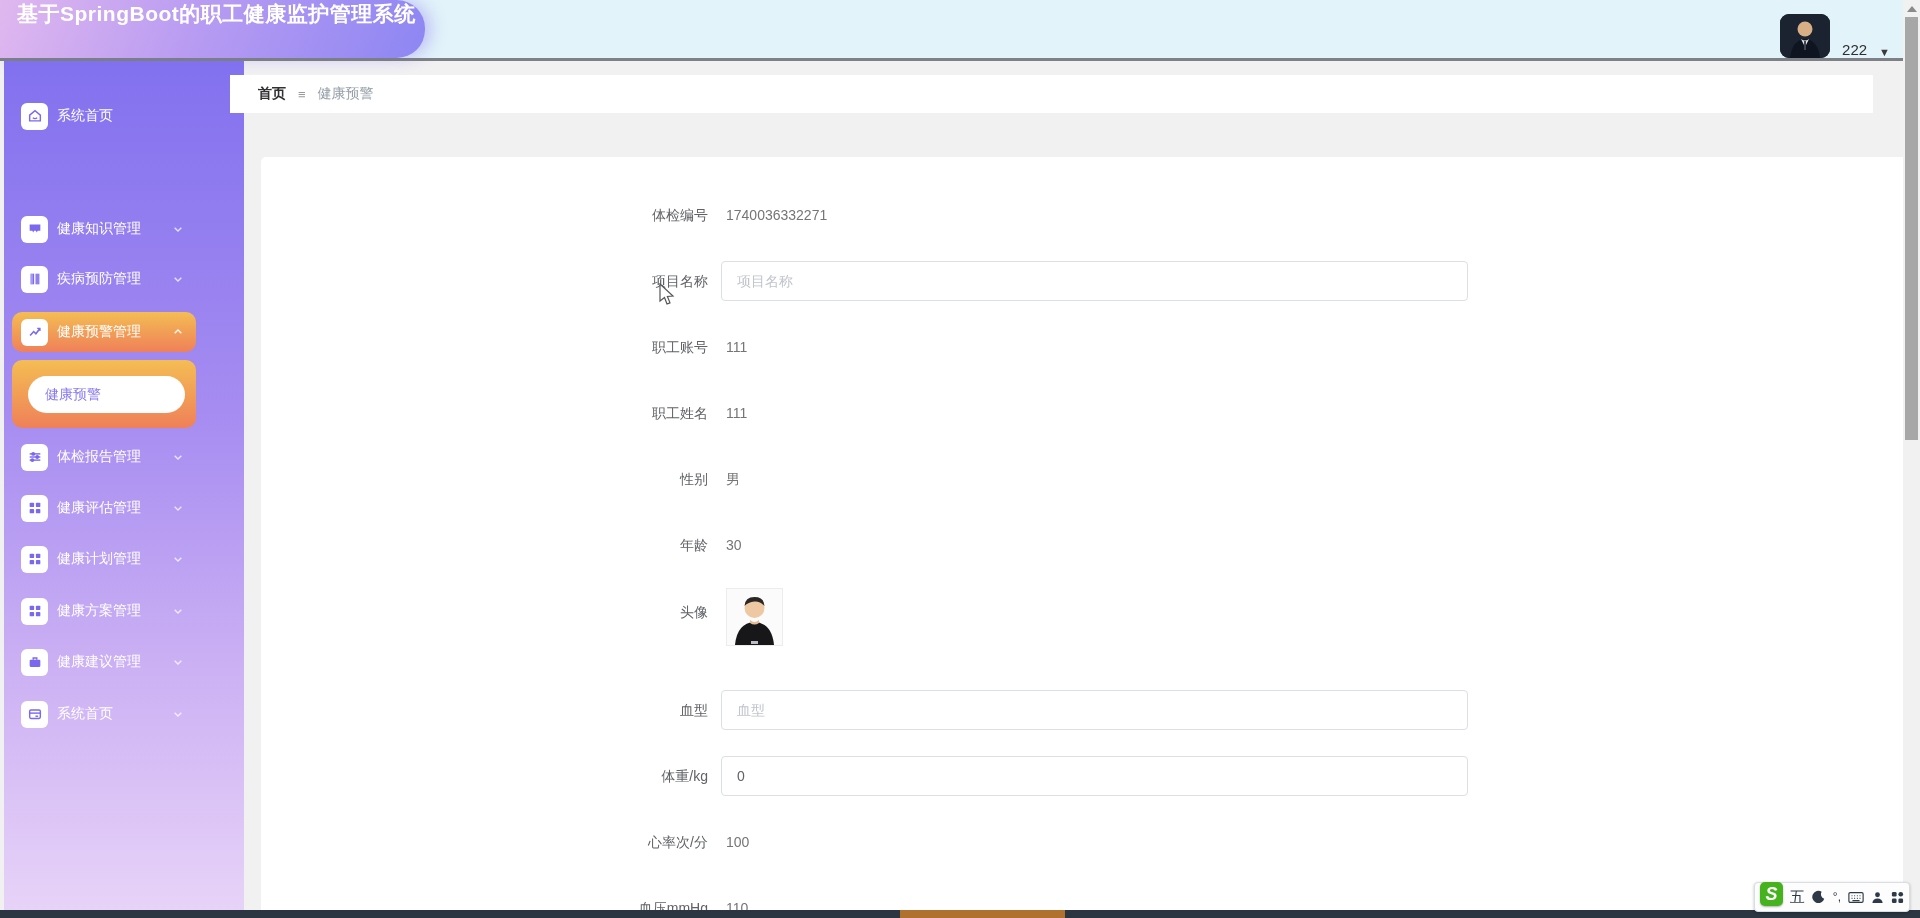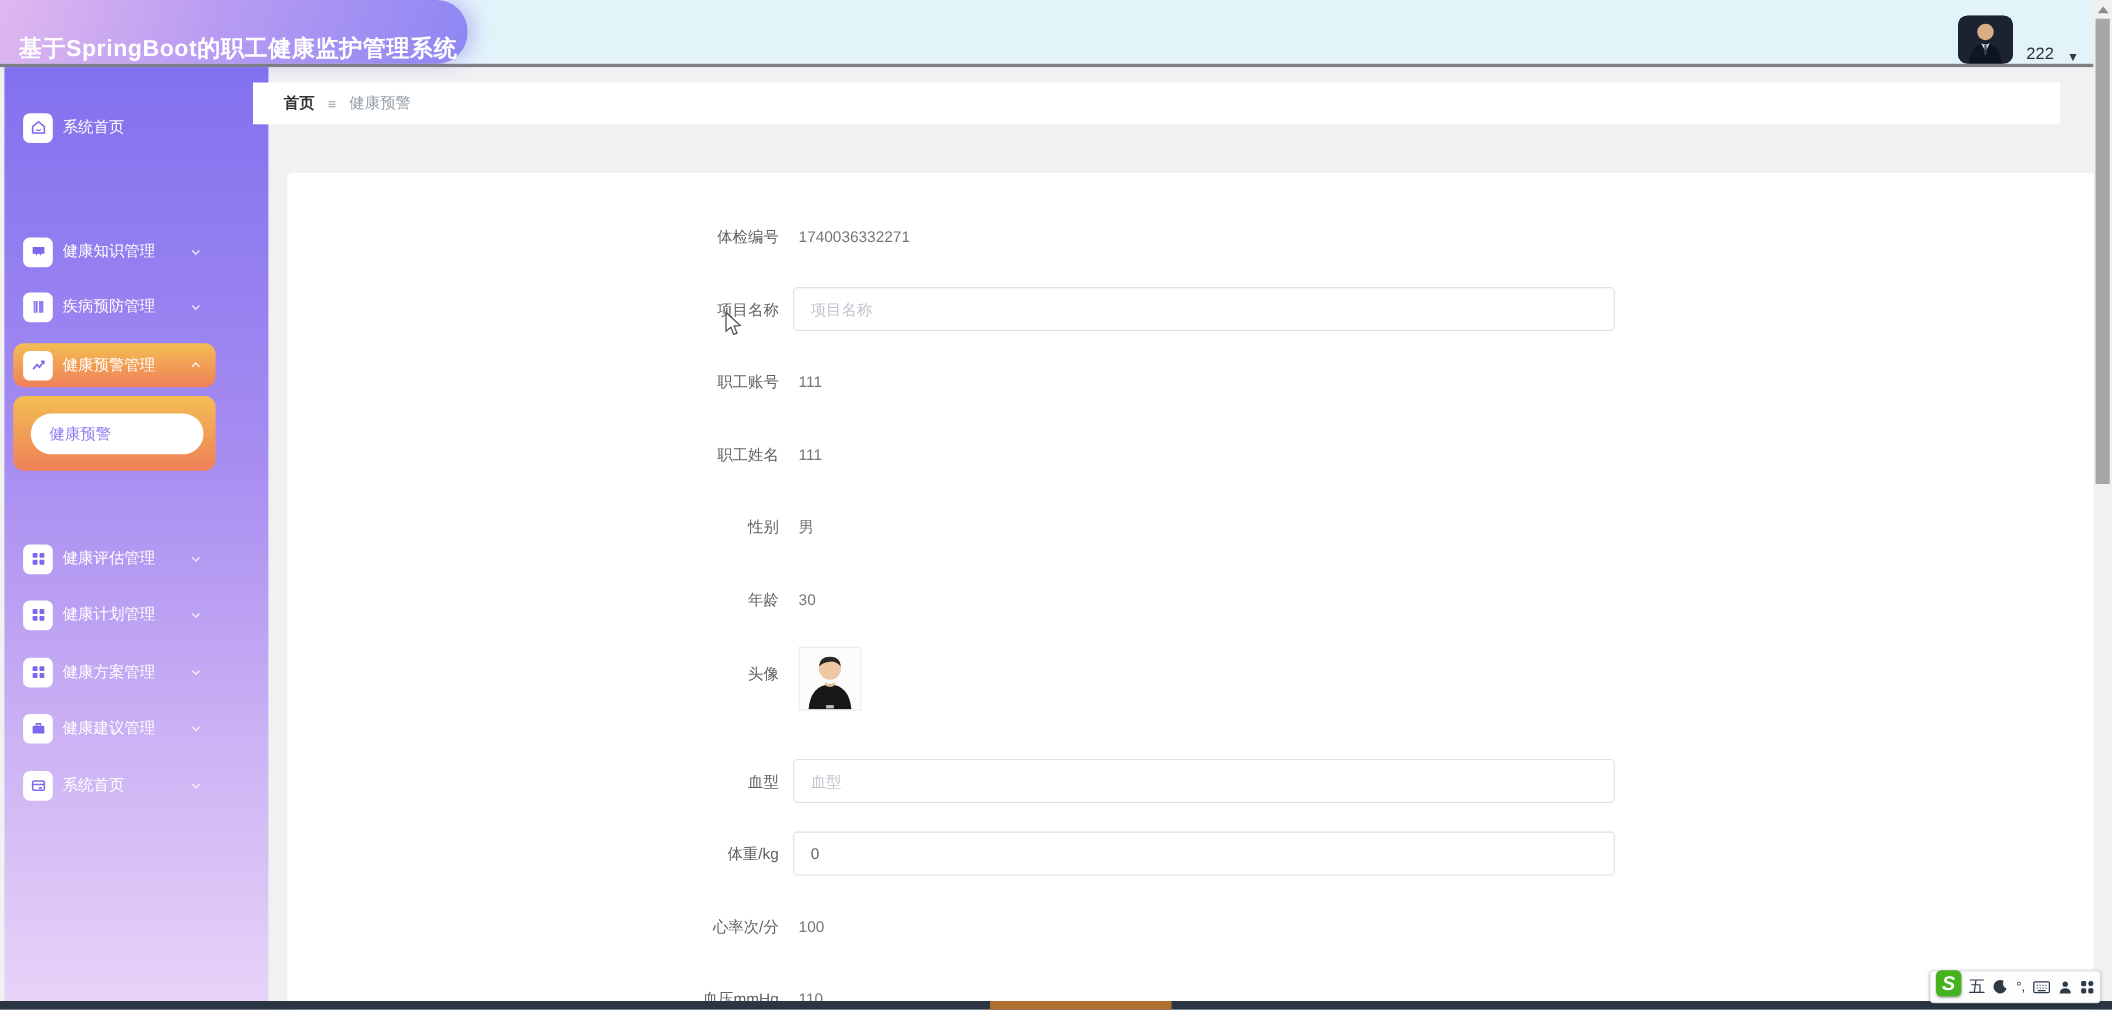--- a/index.html
+++ b/index.html
@@ -9,21 +9,21 @@
     background:#f1f1f2;
   }
   
   .header{position:absolute;left:0;top:0;width:1920px;height:58px;background:#e2f3fa;}
   .header-line{position:absolute;left:0;top:58px;width:1920px;height:3px;background:#686d73;opacity:.85;}
   .title-pill{
     position:absolute;left:0;top:0;width:425px;height:58px;
     background:linear-gradient(110deg,#e0b8ef 0%,#b99cf2 45%,#8d86f3 100%);
     border-radius:0 28px 28px 0;
     box-shadow:6px 0 16px rgba(148,130,240,.45);
-    display:flex;align-items:flex-end;
+    display:flex;align-items:flex-start;
   }
   .title-pill h1{margin:0 0 0 17px;font-size:21px;font-weight:bold;color:#fff;letter-spacing:.5px;}
   .user-area{position:absolute;right:30px;top:0;height:58px;display:flex;align-items:flex-end;gap:12px;}
   .user-avatar{width:50px;height:44px;border-radius:9px;overflow:hidden;background:#1c2430;flex:0 0 auto;}
   .user-name{font-size:15px;color:#2f2f2f;}
   .user-caret{font-size:11px;color:#3a3a3a;}
   
   .sidebar{
     position:absolute;left:4px;top:61px;width:240px;height:857px;
     background:linear-gradient(180deg,#8271ef 0%,#a78df1 42%,#cdb2f4 72%,#e8d4f8 100%);
@@ -179,20 +179,38 @@
         </svg>
     </span>
   </div>
 
   <div class="submenu-block">
     <div class="submenu-pill">
       <span>健康预警</span>
     </div>
   </div>
 
+  <div class="menu-item" style="top:376px">
+    <span class="micon">
+      <svg width="16" height="16" viewBox="0 0 18 18" fill="none" stroke="#7b68ee" stroke-width="1.6">
+        <path d="M3 5.5 H15"></path>
+          <path d="M3 9 H15"></path>
+          <path d="M3 12.5 H15"></path>
+        <circle cx="7" cy="5.5" r="1.4" fill="#7b68ee"></circle>
+          <circle cx="11.5" cy="9" r="1.4" fill="#7b68ee"></circle>
+          <circle cx="6" cy="12.5" r="1.4" fill="#7b68ee"></circle>
+      </svg>
+    </span>
+    <span class="mlabel">体检报告管理</span>
+    <span class="mchev">
+      <svg width="12" height="12" viewBox="0 0 18 18" fill="none" stroke="rgba(255,255,255,.75)" stroke-width="2">
+          <path d="M4 7 L9 12 L14 7"></path>
+        </svg>
+    </span>
+  </div>
 
   <div class="menu-item" style="top:427px">
     <span class="micon">
       <svg width="16" height="16" viewBox="0 0 18 18" fill="#7b68ee">
         <rect x="3" y="3" width="5" height="5" rx="1"></rect>
           <rect x="10" y="3" width="5" height="5" rx="1"></rect>
         <rect x="3" y="10" width="5" height="5" rx="1"></rect>
           <rect x="10" y="10" width="5" height="5" rx="1"></rect>
       </svg>
     </span>

